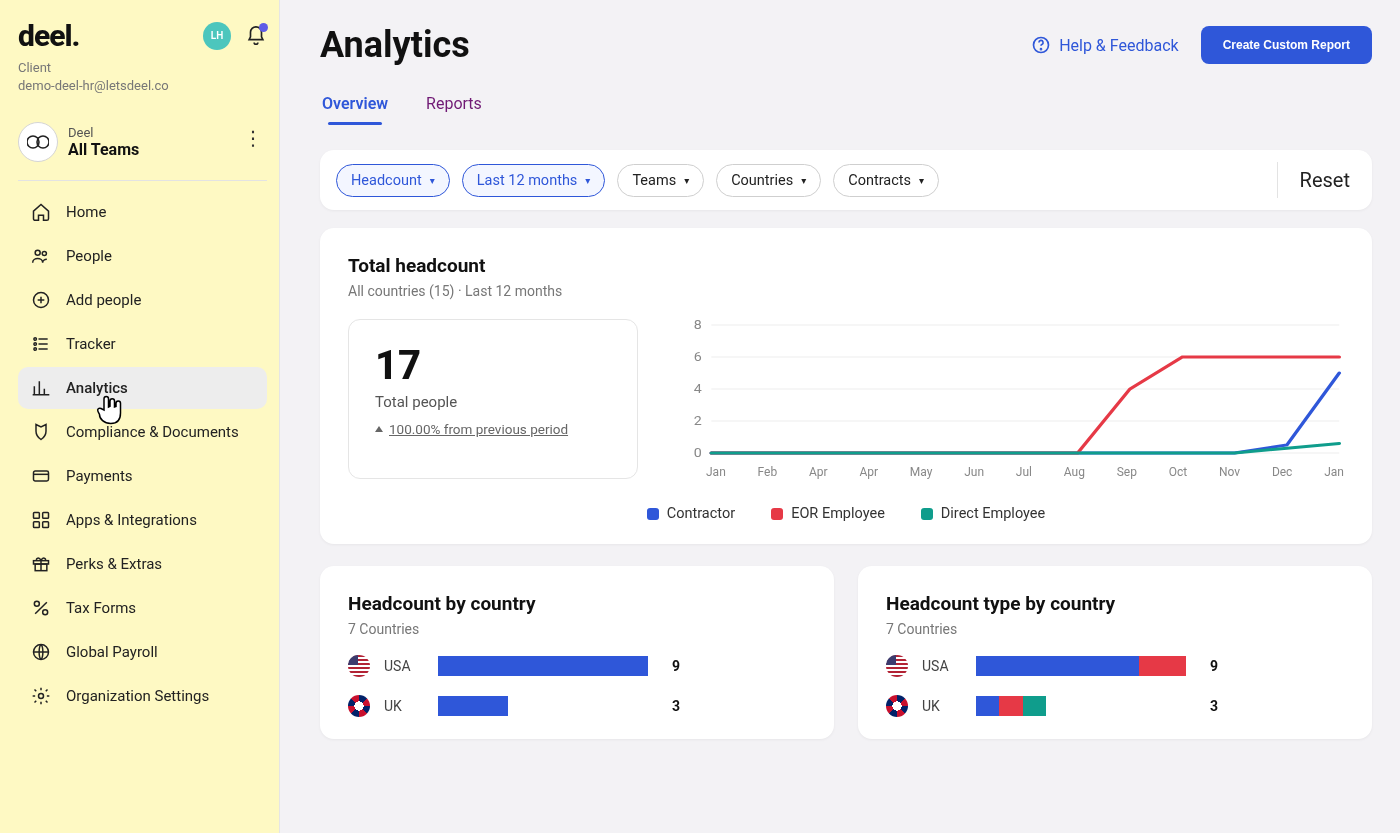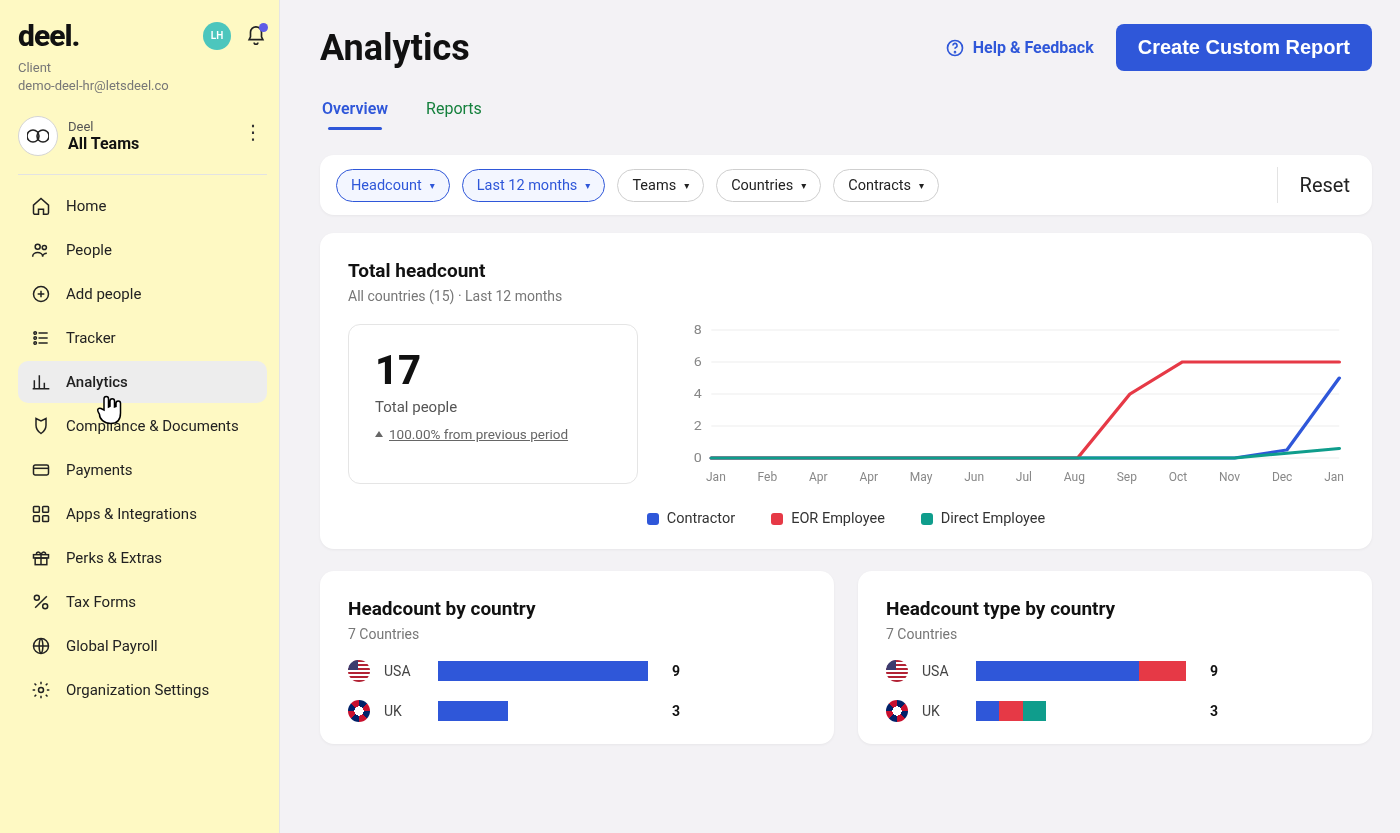--- a/index.html
+++ b/index.html
@@ -29,21 +29,21 @@
     width: 28px; height: 28px; border-radius: 50%;
     background: #4cc6bd; color: #fff;
     display: flex; align-items: center; justify-content: center;
     font-size: 10px; font-weight: 600;
   }
   .bell { position: relative; width: 22px; height: 22px; cursor: pointer; }
   .bell svg { width: 22px; height: 22px; }
   .bell .dot { position: absolute; top: -2px; right: -1px; width: 9px; height: 9px; border-radius: 50%; background: #5e5ce6; }
   .client-meta { margin-top: 6px; font-size: 13px; color: #777; line-height: 1.35; }
 
-  .org-row { margin-top: 22px; display: flex; justify-content: space-between; }
+  .org-row { margin-top: 28px; display: flex; justify-content: space-between; }
   .org-row-left { display: flex; align-items: center; gap: 10px; }
   .org-circle {
     width: 40px; height: 40px; border-radius: 50%;
     border: 1px solid #d5d5d5; background: #fff;
     display: flex; align-items: center; justify-content: center;
     font-size: 20px;
   }
   .org-text .org-name { font-size: 13px; color: #555; }
   .org-text .team-name { font-size: 16px; font-weight: 700; }
   .kebab { font-size: 20px; color: #333; cursor: pointer; padding: 4px; }
@@ -62,29 +62,29 @@
 
   
   .hand-cursor { position: absolute; pointer-events: none; }
   .sidebar { position: relative; }
 
   
   .main { flex: 1; padding: 24px 28px 0 40px; overflow: hidden; }
   .page-head { display: flex; align-items: center; justify-content: space-between; margin-bottom: 14px; }
   .page-title { font-size: 36px; font-weight: 700; }
   .head-actions { display: flex; align-items: center; gap: 22px; }
-  .help-link { display: flex; align-items: center; gap: 8px; color: #2f57d9; font-weight: 700; font-size: 16px; cursor: pointer; }
+  .help-link { display: flex; align-items: center; gap: 8px; color: #2f57d9; font-weight: 400; font-size: 16px; cursor: pointer; }
   .help-link svg { width: 20px; height: 20px; stroke: #2f57d9; fill: none; stroke-width: 2; }
   .primary-btn {
     background: #2f57d9; color: #fff; border: none; border-radius: 8px;
-    padding: 12px 22px; font-size: 20px; font-weight: 600; cursor: pointer;
+    padding: 12px 22px; font-size: 12px; font-weight: 600; cursor: pointer;
   }
 
   .tabs { display: flex; gap: 34px; margin-top: 18px; border-bottom: 1px solid transparent; }
-  .tab { font-size: 16px; color: #15803d; padding: 10px 2px 18px; cursor: pointer; position: relative; }
+  .tab { font-size: 16px; color: #701a75; padding: 10px 2px 18px; cursor: pointer; position: relative; }
   .tab.active { color: #2f57d9; font-weight: 600; }
   .tab.active::after {
     content: ""; position: absolute; left: 8px; right: 8px; bottom: 6px;
     height: 3px; background: #2f57d9; border-radius: 2px;
   }
 
   .filter-bar {
     margin-top: 18px; background: #fff; border-radius: 14px;
     display: flex; align-items: center; padding: 12px 16px; gap: 12px;
     box-shadow: 0 1px 3px rgba(0,0,0,0.05);

